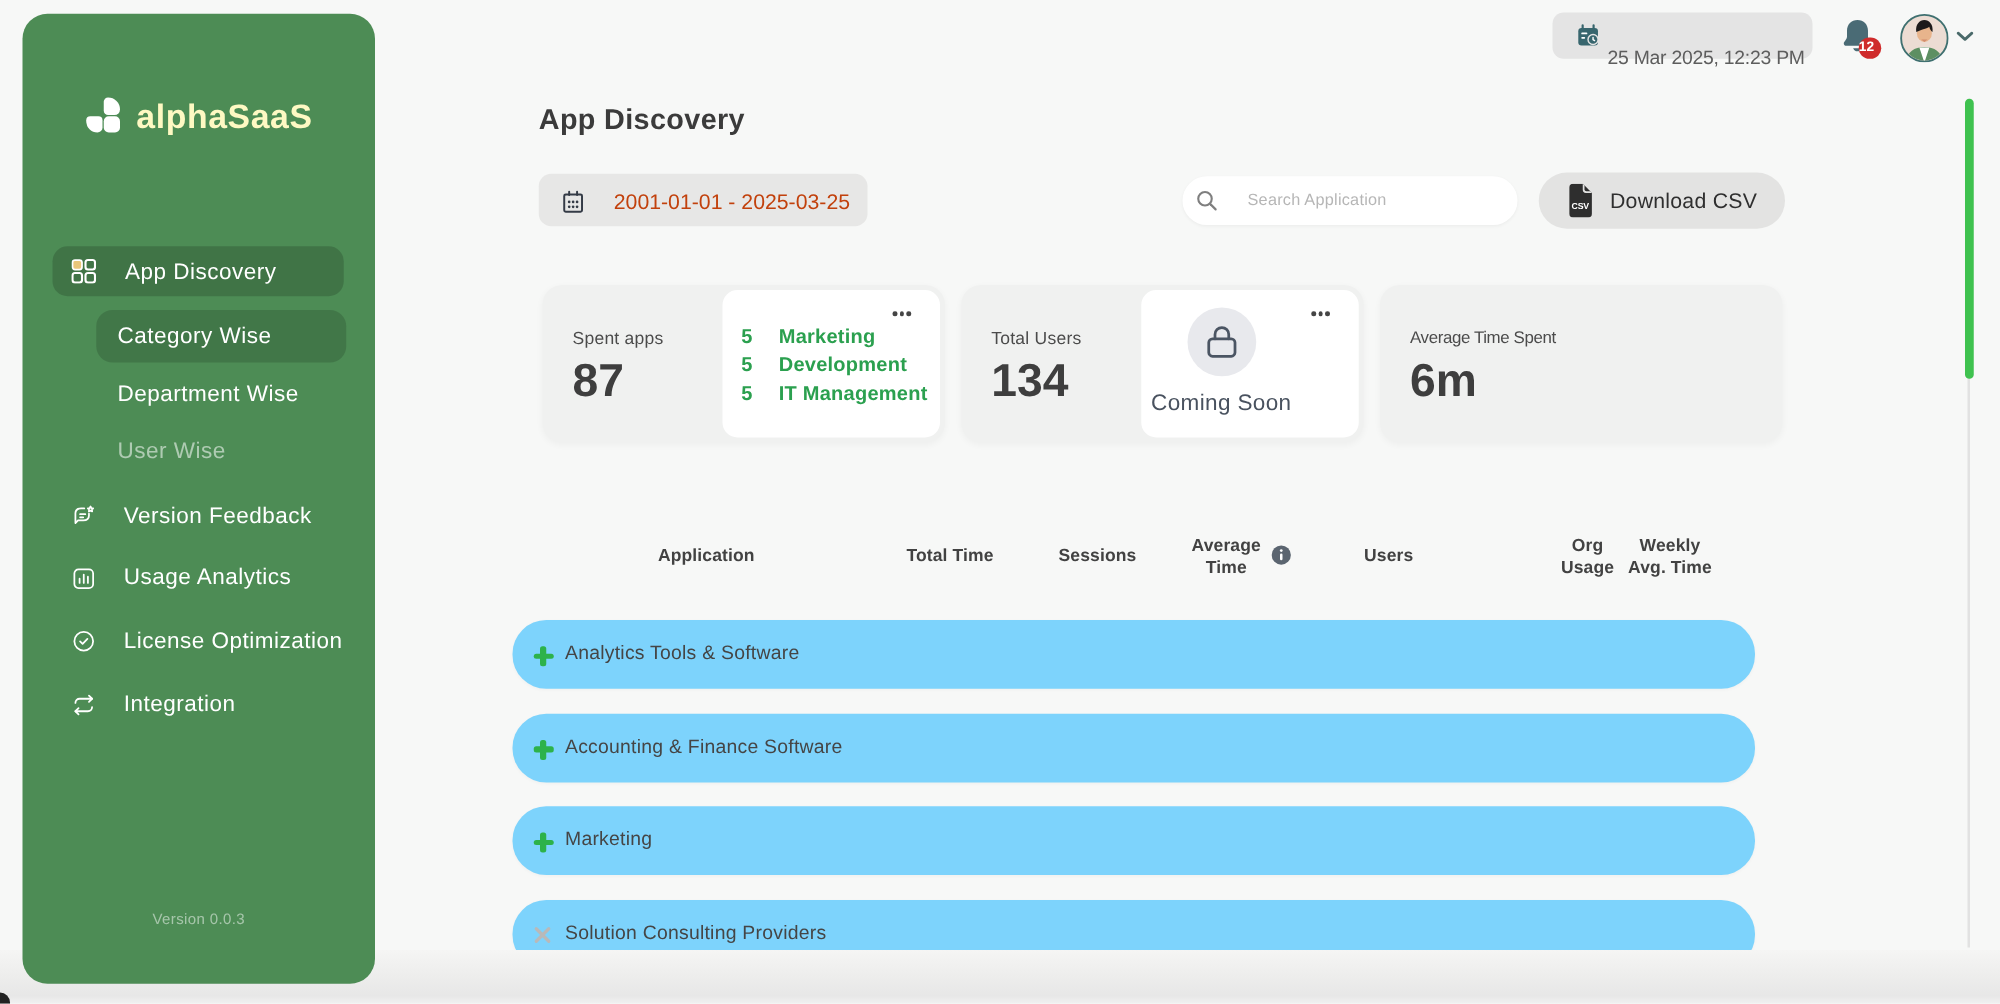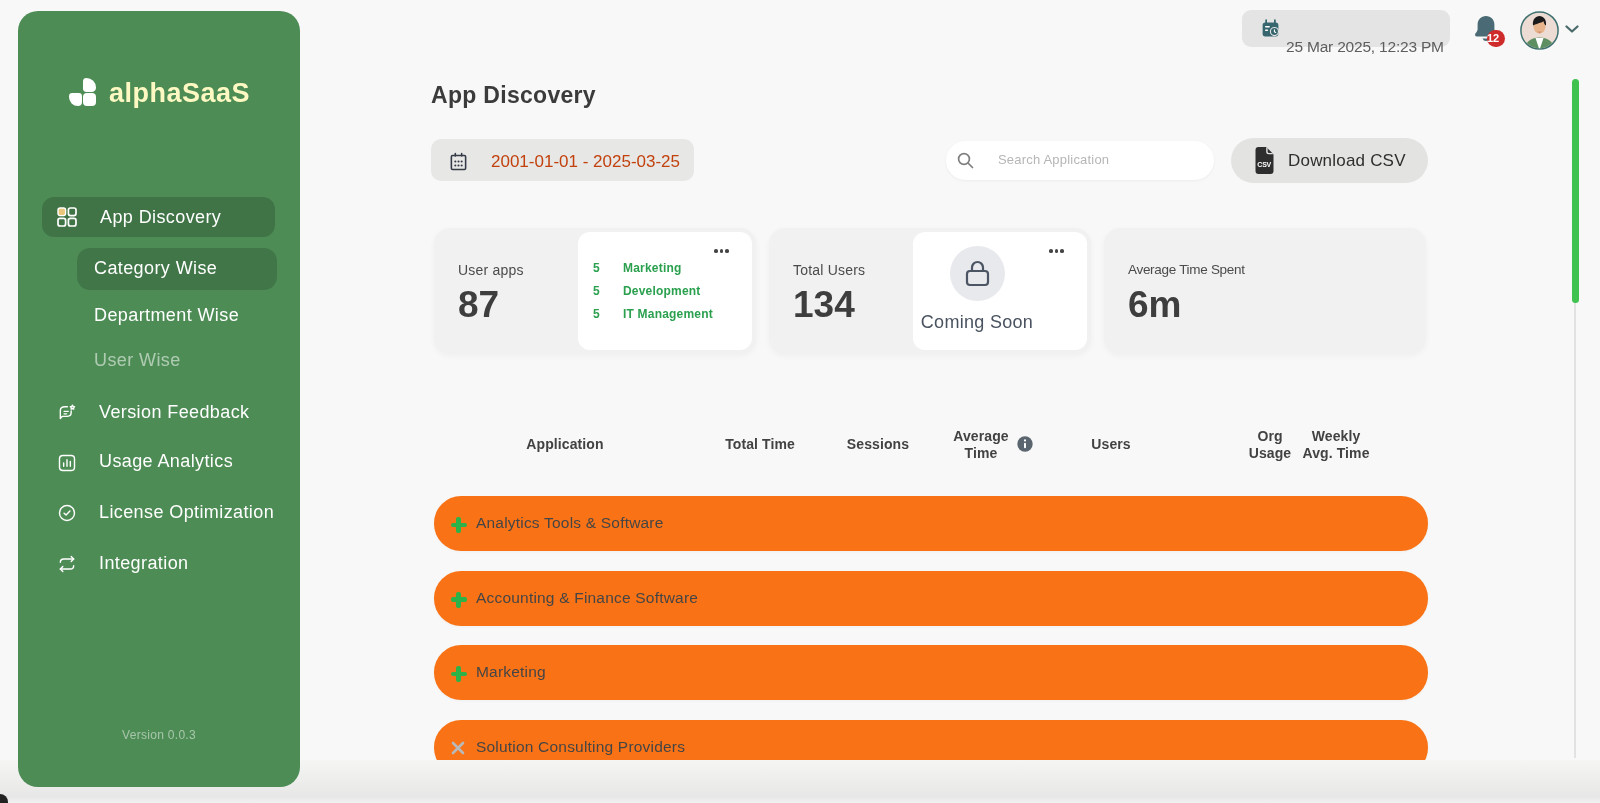--- a/index.html
+++ b/index.html
@@ -38,28 +38,28 @@
 #csvbtn span { position:absolute; left:57px; top:13px; font-size:17px; font-weight:500; color:#2f2f2f; letter-spacing:.2px; }
 
 
 .card { top:228px; width:322px; height:126px; background:#f0f1f0; border-radius:16px; box-shadow:0 2px 6px rgba(0,0,0,.04); }
 .cpanel { position:absolute; left:144px; top:4px; right:4px; bottom:4px; background:#fff; border-radius:12px; }
 .clabel { position:absolute; left:24px; top:34px; font-size:14px; color:#4b4b4b; letter-spacing:.2px; }
 .cnum { position:absolute; left:24px; top:56px; font-size:37px; font-weight:700; color:#3e3e3e; }
 .dots { position:absolute; right:23px; top:17px; width:15px; height:5px; }
 .dots i { position:absolute; top:0; width:3.7px; height:3.7px; border-radius:50%; background:#454545; }
 .dots i:nth-child(1){left:0} .dots i:nth-child(2){left:5.7px} .dots i:nth-child(3){left:11.4px}
-.grow { position:absolute; left:15px; font-size:12px; font-weight:600; color:#2ba04f; letter-spacing:.2px; }
+.grow { position:absolute; left:15px; font-size:16px; font-weight:600; color:#2ba04f; letter-spacing:.2px; }
 .grow b { font-weight:600; display:inline-block; }
 .r1{top:28.5px}.r2{top:51.5px}.r3{top:74.5px}
 
 
 .th { position:absolute; top:436px; transform:translateX(-50%); font-size:14px; font-weight:600; color:#424242; text-align:center; line-height:16.5px; letter-spacing:.1px; }
 .th2 { top:428px; }
-.row { left:434px; width:994px; height:55px; background:#f97316; border-radius:27px; box-shadow:0 1px 3px rgba(0,0,0,.035); }
+.row { left:410px; width:994px; height:55px; background:#7dd3fc; border-radius:27px; box-shadow:0 1px 3px rgba(0,0,0,.035); }
 .rtxt { position:absolute; left:42px; font-size:15.5px; font-weight:500; color:#454545; letter-spacing:.2px; }
 .plus { position:absolute; left:16.5px; width:16px; height:16px; }
 .plus:before { content:""; position:absolute; left:5.9px; top:0; width:4.2px; height:16px; background:#2db24a; border-radius:2px; }
 .plus:after { content:""; position:absolute; left:0; top:5.9px; width:16px; height:4.2px; background:#2db24a; border-radius:2px; }
 
 
 #botstrip { left:0; top:760px; width:1600px; height:43px; background:linear-gradient(180deg,#f5f5f4 0%,#ededec 50%,#e7e7e7 85%,#f1f1f1 100%); z-index:5; }
 #wedge { left:0; top:794px; width:8px; height:9px; background:#222; border-radius:0 8px 0 0; z-index:6; }
 #sbtrack { left:1574px; top:79px; width:2px; height:679px; background:#e2e2e2; z-index:7; }
 #sbthumb { left:1572px; top:79px; width:7px; height:224px; border-radius:4px; background:#3fc24f; z-index:8; }
@@ -190,21 +190,21 @@
   <svg class="abs" style="left:22px; top:9px" width="23" height="27" viewBox="0 0 23 27">
     <path d="M2.5 3a3 3 0 0 1 3-3h7.7l7.3 7.3V24a3 3 0 0 1-3 3h-12a3 3 0 0 1-3-3z" fill="#2e2e2e"></path>
     <path d="M13.2 0v4.8a2.5 2.5 0 0 0 2.5 2.5h4.8z" fill="#e3e3e2"></path>
     <path d="M14.6 1.4l4.5 4.5h-3a1.5 1.5 0 0 1-1.5-1.5z" fill="#2e2e2e"></path>
     <text x="11.2" y="20" font-family="Liberation Sans, sans-serif" font-size="7" font-weight="700" fill="#fff" text-anchor="middle" letter-spacing="-0.2">CSV</text>
   </svg>
   <span>Download CSV</span>
 </div>
 
 <div class="card abs" style="left:434px">
-  <div class="clabel">User apps</div>
+  <div class="clabel">Spent apps</div>
   <div class="cnum">87</div>
   <div class="cpanel">
     <div class="dots">
         <i></i>
         <i></i>
         <i></i>
       </div>
     <div class="grow r1"><b style="width:30px">5</b>Marketing</div>
     <div class="grow r2"><b style="width:30px">5</b>Development</div>
     <div class="grow r3"><b style="width:30px">5</b>IT Management</div>

